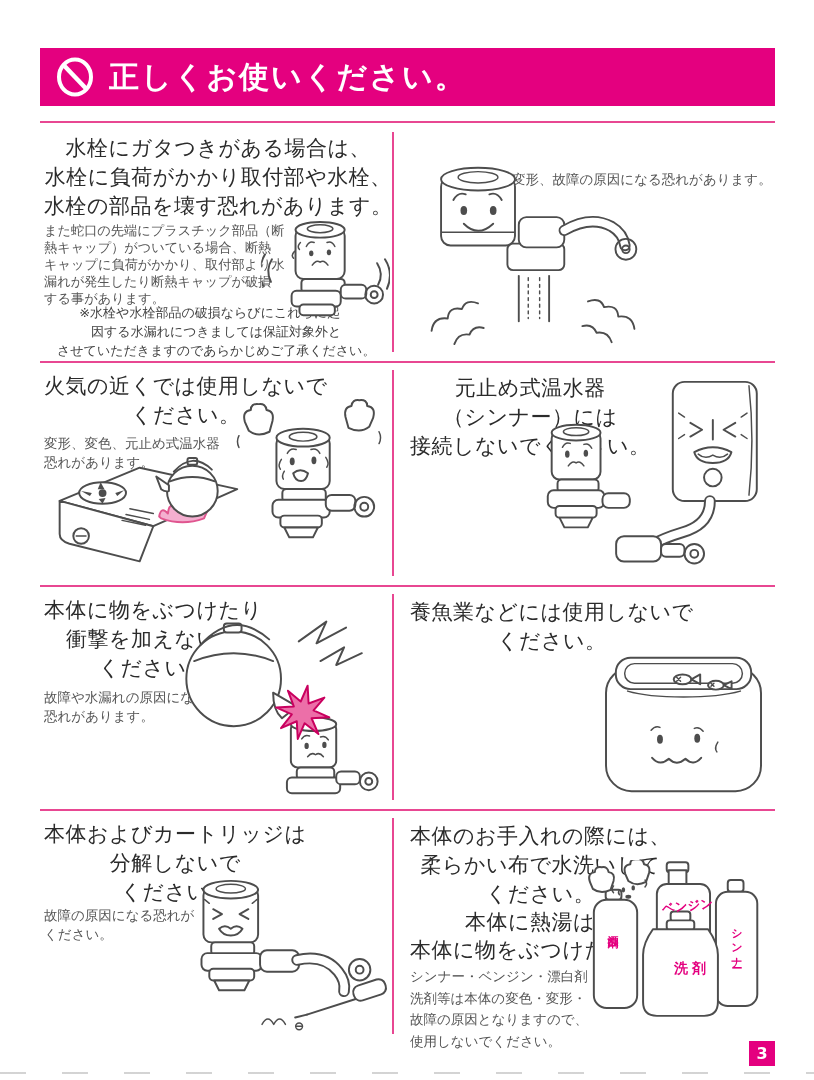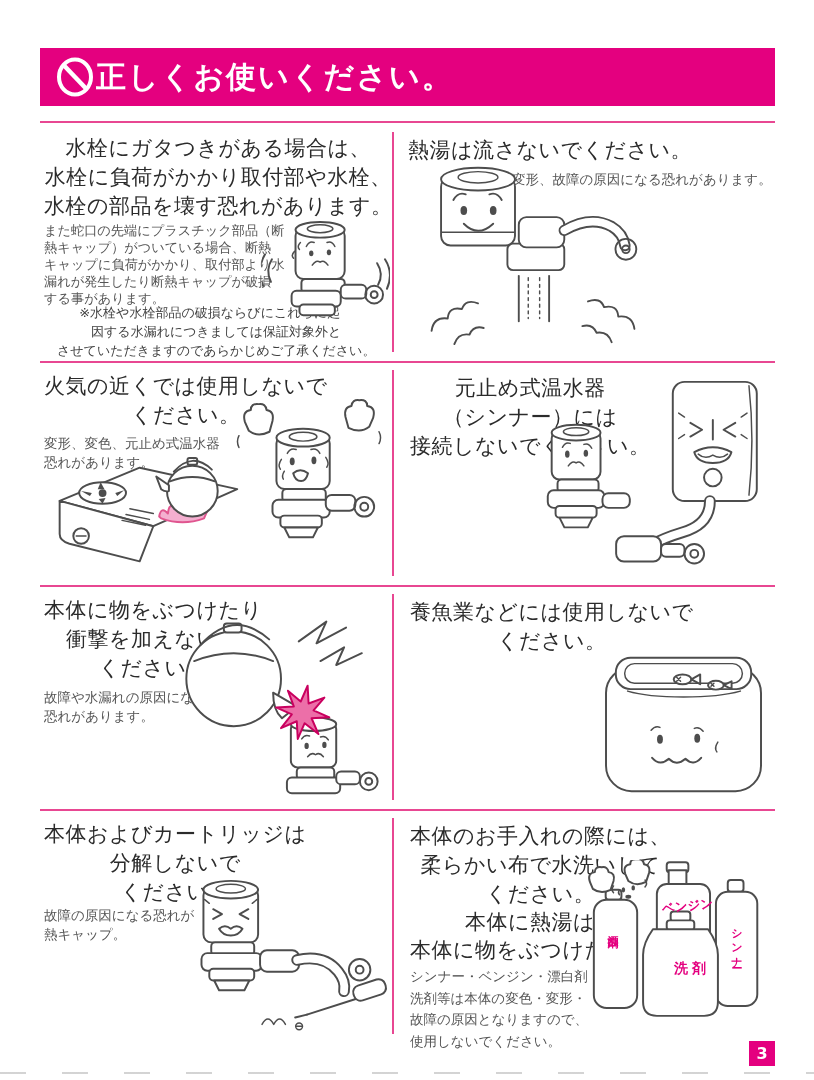--- a/index.html
+++ b/index.html
@@ -3,21 +3,21 @@
 <meta charset="utf-8">
 <style>
   html,body{margin:0;padding:0;background:#ffffff;}
   .page{
     position:relative;width:814px;height:1080px;background:#ffffff;overflow:hidden;
     font-family:"DejaVu Sans",sans-serif;color:#2d2d2d;
   }
   
   .banner{
     position:absolute;left:40px;top:48px;width:735px;height:58px;
-    background:#E4007F;display:flex;align-items:center;padding-left:14px;box-sizing:border-box;
+    background:#E4007F;display:flex;align-items:center;gap:13px;padding-left:14px;box-sizing:border-box;
   }
   .banner h1{
     margin:0;font-size:30px;font-weight:bold;color:#ffffff;letter-spacing:2px;line-height:1;
   }
   
   .hdiv{position:absolute;left:40px;width:735px;height:2px;background:#E84792;}
   .vdiv{position:absolute;left:392px;width:2px;background:#E84792;}
   
   .hd{position:absolute;margin:0;font-weight:400;font-size:21px;line-height:29px;color:#2b2b2b;white-space:pre-line;letter-spacing:0.5px;text-align:center;}
   .bd{position:absolute;margin:0;font-size:13.5px;line-height:19px;color:#555555;white-space:pre-line;}
@@ -98,21 +98,20 @@
     <path class="nf thin" d="M39,27 q-4,4 -1,7"></path>
     <path class="nf thin" d="M33,36 q-4,4 -1,7"></path>
     <rect x="40" y="64" width="44" height="14" rx="4"></rect>
     <rect x="30" y="76" width="50" height="16" rx="5"></rect>
     <rect x="38" y="90" width="36" height="11" rx="4"></rect>
     <rect x="80" y="70" width="26" height="14" rx="5"></rect>
     <circle class="nf" cx="114" cy="80" r="9"></circle>
     <circle class="nf" cx="114" cy="80" r="3.5"></circle>
   </svg>
 
-  <h2 class="hd" style="left:408px;top:136px">熱湯は流さないでください。</h2>
   <p class="bd" style="left:512px;top:170px;width:260px">変形、故障の原因になる恐れがあります。</p>
 
   <svg class="ill" style="left:424px;top:156px" width="218" height="198" viewBox="0 0 230 200">
     <path class="nf" d="M8,180 q2,-15 17,-13 q1,-13 15,-10 q4,-11 17,-6"></path>
     <path class="nf" d="M222,178 q-2,-15 -17,-13 q-1,-13 -15,-10 q-4,-11 -17,-6"></path>
     <path class="nf" d="M32,194 q4,-12 16,-10 q4,-10 15,-7"></path>
     <path class="nf" d="M198,192 q-4,-12 -16,-10 q-4,-10 -15,-7"></path>
     <line class="nf" x1="100" y1="122" x2="100" y2="170"></line>
     <line class="nf" x1="132" y1="122" x2="132" y2="170"></line>
     <line class="nf thin" x1="110" y1="124" x2="110" y2="167" stroke-dasharray="3 4"></line>
@@ -268,21 +267,21 @@
     <ellipse class="fl" cx="63" cy="97" rx="3" ry="4.6"></ellipse>
     <ellipse class="fl" cx="101" cy="96" rx="3" ry="4.6"></ellipse>
     <path class="nf" d="M55,116 q8,9 17,1 q8,8 17,0 q8,8 16,-1"></path>
     <path class="nf thin" d="M122,100 q-4,6 -1,10"></path>
   </svg>
 
   <h2 class="hd" style="left:44px;top:820px">本体およびカートリッジは
 分解しないで
 ください。</h2>
   <p class="bd" style="left:44px;top:906px">故障の原因になる恐れが
-熱キャップ。</p>
+ください。</p>
 
   <svg class="ill" style="left:168px;top:876px" width="230" height="164" viewBox="0 0 235 168">
     <rect x="36" y="12" width="56" height="56" rx="8"></rect>
     <ellipse cx="64" cy="14" rx="28" ry="9"></ellipse>
     <ellipse class="nf thin" cx="64" cy="13" rx="15" ry="4.5"></ellipse>
     <path class="nf" d="M46,34 l9,5 l-9,5"></path>
     <path class="nf" d="M82,34 l-9,5 l9,5"></path>
     <path class="nf thin" d="M42,28 l-5,-4 M86,28 l5,-4"></path>
     <path d="M52,54 q6,-5 12,0 q6,-5 12,0 q-4,7 -12,7 q-8,0 -12,-7 Z"></path>
     <rect x="44" y="68" width="44" height="13" rx="4"></rect>

